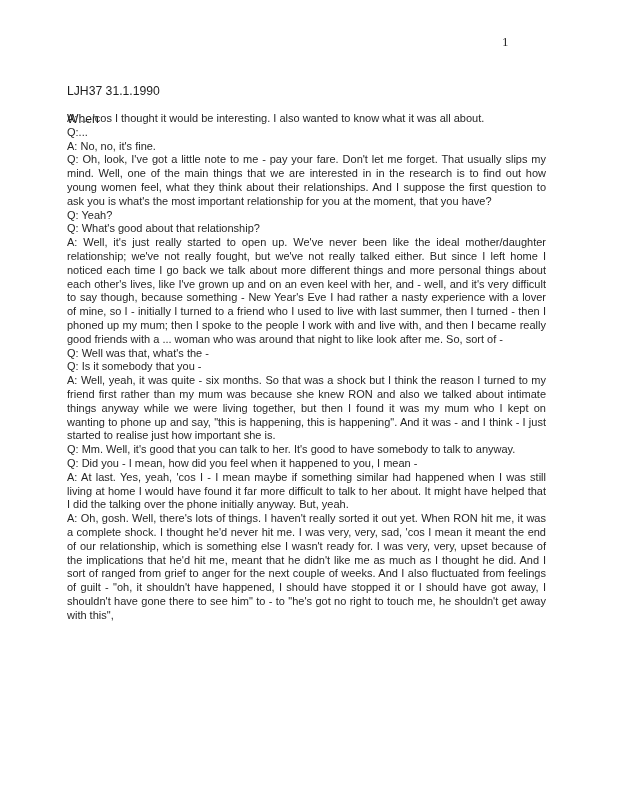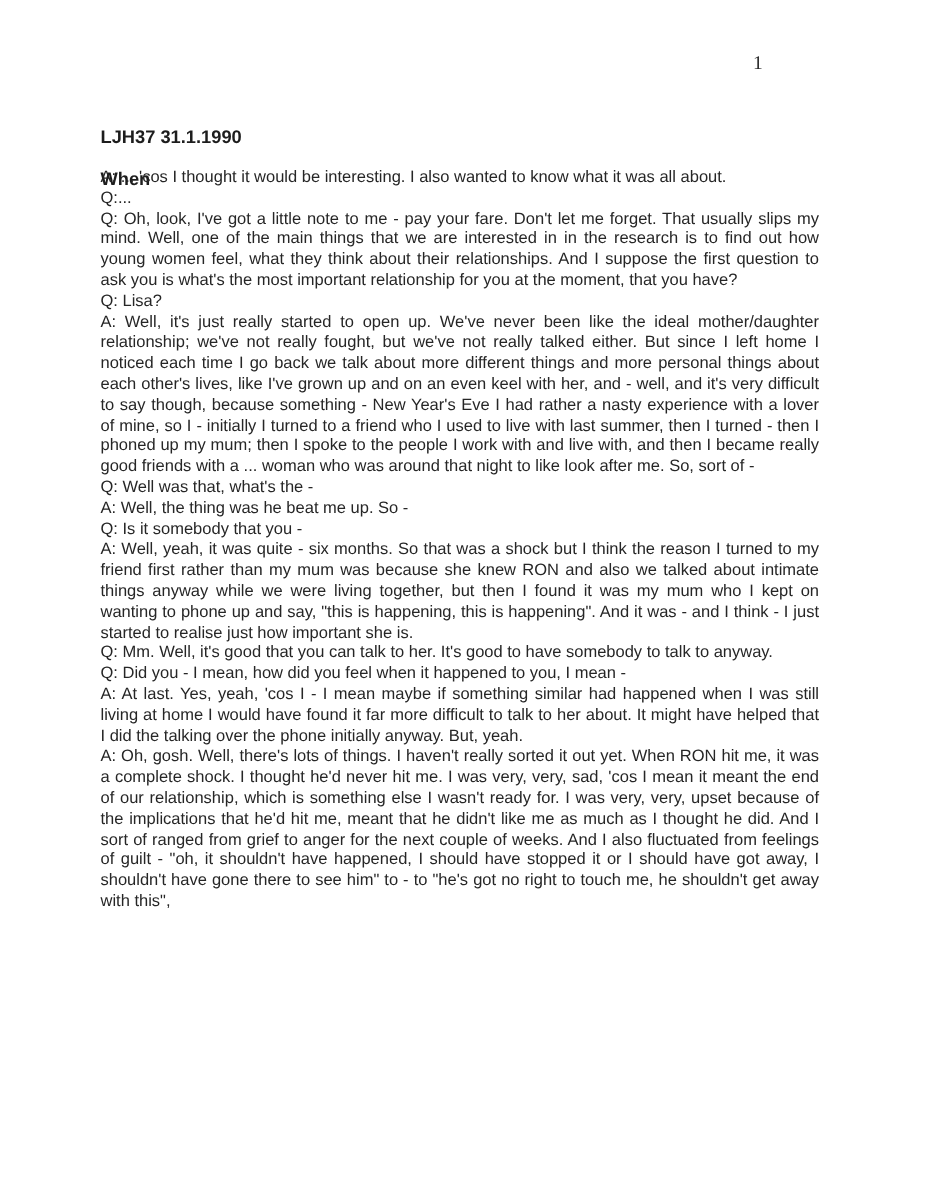--- a/index.html
+++ b/index.html
@@ -21,21 +21,21 @@
     left: 502px;
     top: 34px;
     font-family: "Liberation Serif", serif;
     font-size: 13px;
     color: #2a2a2a;
   }
   .doc-header {
     position: absolute;
     left: 67px;
     top: 70px;
-    font-weight: bold;
+    font-weight: normal;
     font-size: 12.2px;
     line-height: 14px;
     color: #1d1d1d;
     white-space: pre-line;
   }
   .transcript {
     position: absolute;
     left: 67px;
     top: 112px;
     width: 479px;
@@ -57,25 +57,26 @@
   <div class="page-number">1</div>
 
   <div class="doc-header">
     <div>LJH37 31.1.1990</div>
     <div>When</div>
   </div>
 
   <div class="transcript">
     <p>A: ... 'cos I thought it would be interesting. I also wanted to know what it was all about.</p>
     <p>Q:...</p>
+    <p>A: No, no, it's fine.</p>
     <p>Q: Oh, look, I've got a little note to me - pay your fare. Don't let me forget. That usually slips my mind. Well, one of the main things that we are interested in in the research is to find out how young women feel, what they think about their relationships. And I suppose the first question to ask you is what's the most important relationship for you at the moment, that you have?</p>
-    <p>Q: Lisa?</p>
+    <p>Q: Yeah?</p>
+    <p>Q: What's good about that relationship?</p>
     <p>A: Well, it's just really started to open up. We've never been like the ideal mother/daughter relationship; we've not really fought, but we've not really talked either. But since I left home I noticed each time I go back we talk about more different things and more personal things about each other's lives, like I've grown up and on an even keel with her, and - well, and it's very difficult to say though, because something - New Year's Eve I had rather a nasty experience with a lover of mine, so I - initially I turned to a friend who I used to live with last summer, then I turned - then I phoned up my mum; then I spoke to the people I work with and live with, and then I became really good friends with a ... woman who was around that night to like look after me. So, sort of -</p>
     <p>Q: Well was that, what's the -</p>
-    <p>A: Well, the thing was he beat me up. So -</p>
     <p>Q: Is it somebody that you -</p>
     <p>A: Well, yeah, it was quite - six months. So that was a shock but I think the reason I turned to my friend first rather than my mum was because she knew RON and also we talked about intimate things anyway while we were living together, but then I found it was my mum who I kept on wanting to phone up and say, "this is happening, this is happening". And it was - and I think - I just started to realise just how important she is.</p>
     <p>Q: Mm. Well, it's good that you can talk to her. It's good to have somebody to talk to anyway.</p>
     <p>Q: Did you - I mean, how did you feel when it happened to you, I mean -</p>
     <p>A: At last. Yes, yeah, 'cos I - I mean maybe if something similar had happened when I was still living at home I would have found it far more difficult to talk to her about. It might have helped that I did the talking over the phone initially anyway. But, yeah.</p>
     <p>A: Oh, gosh. Well, there's lots of things. I haven't really sorted it out yet. When RON hit me, it was a complete shock. I thought he'd never hit me. I was very, very, sad, 'cos I mean it meant the end of our relationship, which is something else I wasn't ready for. I was very, very, upset because of the implications that he'd hit me, meant that he didn't like me as much as I thought he did. And I sort of ranged from grief to anger for the next couple of weeks. And I also fluctuated from feelings of guilt - "oh, it shouldn't have happened, I should have stopped it or I should have got away, I shouldn't have gone there to see him" to - to "he's got no right to touch me, he shouldn't get away with this",</p>
   </div>
 
 </div>
 

